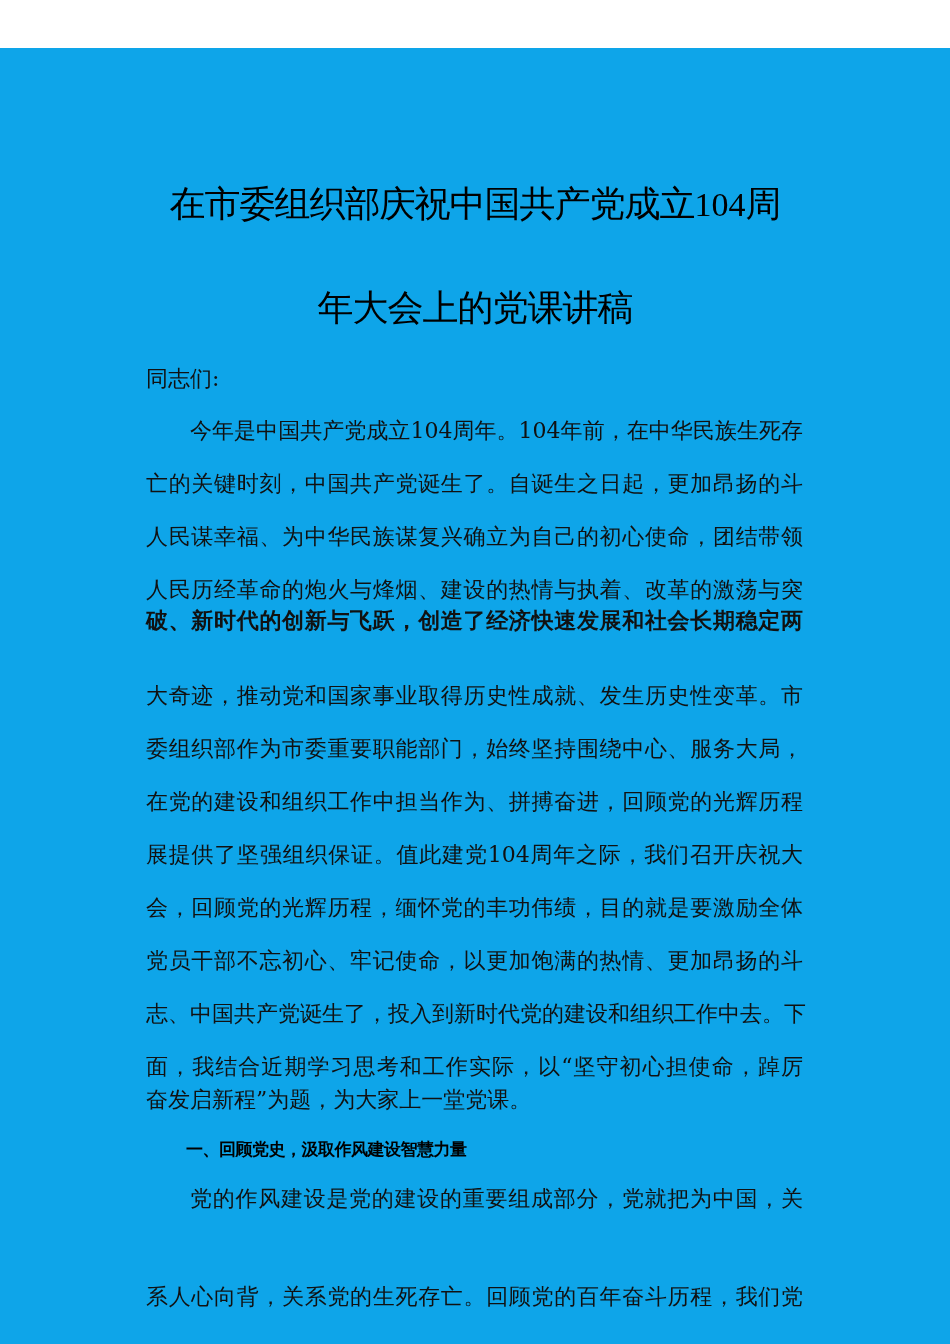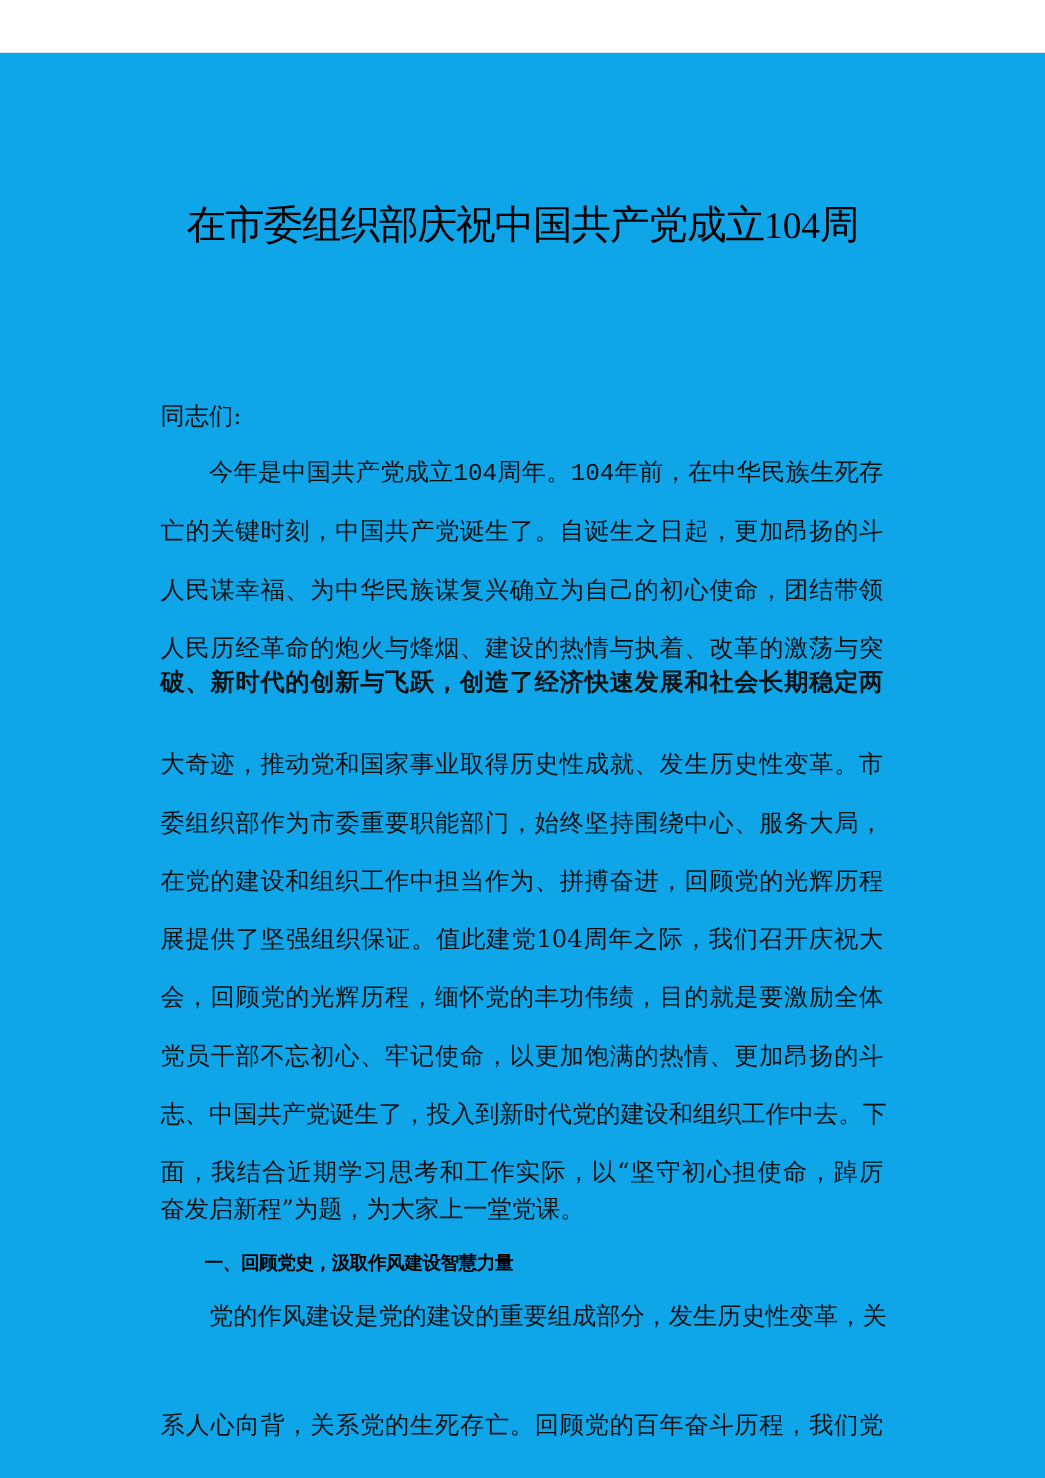--- a/index.html
+++ b/index.html
@@ -13,57 +13,58 @@
   .title .num { font-family: "Liberation Serif", "DejaVu Serif", serif; font-size: 34px; letter-spacing: 0; }
   .t1 { top: 132px; }
   .t2 { top: 236px; }
   .line {
     position: absolute; left: 146px; width: 657px; height: 30px;
     font-family: "DejaVu Serif", "Liberation Serif", serif;
     font-size: 22px; line-height: 30px; color: #111;
     text-align: justify; text-align-last: justify; white-space: nowrap;
   }
   .line.last { text-align-last: left; }
-  .line.indent { left: 190px; width: 613px; font-family: Liberation Mono, monospace; }
+  .line.indent { left: 190px; width: 613px; }
   .salutation { text-align-last: left; }
   .heading {
     position: absolute; left: 186px; top: 1086px; height: 30px;
     font-family: "DejaVu Sans", "Liberation Sans", sans-serif;
     font-weight: bold; font-size: 17px; line-height: 30px; color: #000; white-space: nowrap;
     letter-spacing: -0.5px;
   }
 </style>
 </head>
 <body>
 
 <div class="page">
 
   <div class="title t1">
     <span>在市委组织部庆祝中国共产党成立</span><span class="num">104</span><span>周</span>
   </div>
+  <div class="title t2">年大会上的党课讲稿</div>
 
   <div class="line salutation" style="top:316px;">同志们:</div>
 
   <div>
     <div class="line indent" style="top:368px;">今年是中国共产党成立104周年。104年前，在中华民族生死存</div>
     <div class="line" style="top:421px;">亡的关键时刻，中国共产党诞生了。自诞生之日起，更加昂扬的斗</div>
-    <div class="line" style="top:474px;font-family:Liberation Serif, serif;">人民谋幸福、为中华民族谋复兴确立为自己的初心使命，团结带领</div>
+    <div class="line" style="top:474px;">人民谋幸福、为中华民族谋复兴确立为自己的初心使命，团结带领</div>
     <div class="line" style="top:527px;">人民历经革命的炮火与烽烟、建设的热情与执着、改革的激荡与突</div>
     <div class="line" style="top:557px;font-weight:bold;">破、新时代的创新与飞跃，创造了经济快速发展和社会长期稳定两</div>
     <div class="line" style="top:633px;">大奇迹，推动党和国家事业取得历史性成就、发生历史性变革。市</div>
     <div class="line" style="top:686px;">委组织部作为市委重要职能部门，始终坚持围绕中心、服务大局，</div>
     <div class="line" style="top:739px;">在党的建设和组织工作中担当作为、拼搏奋进，回顾党的光辉历程</div>
     <div class="line" style="top:792px;">展提供了坚强组织保证。值此建党104周年之际，我们召开庆祝大</div>
     <div class="line" style="top:845px;">会，回顾党的光辉历程，缅怀党的丰功伟绩，目的就是要激励全体</div>
     <div class="line" style="top:898px;">党员干部不忘初心、牢记使命，以更加饱满的热情、更加昂扬的斗</div>
     <div class="line" style="top:951px;">志、中国共产党诞生了，投入到新时代党的建设和组织工作中去。下</div>
     <div class="line" style="top:1004px;">面，我结合近期学习思考和工作实际，以“坚守初心担使命，踔厉</div>
     <div class="line last" style="top:1034px;top:1037px;">奋发启新程”为题，为大家上一堂党课。</div>
   </div>
 
   <div class="heading">一、回顾党史，汲取作风建设智慧力量</div>
 
   <div>
-    <div class="line indent" style="top:1136px;">党的作风建设是党的建设的重要组成部分，发生历史性变革，关</div>
+    <div class="line indent" style="top:1136px;">党的作风建设是党的建设的重要组成部分，党就把为中国，关</div>
     <div class="line" style="top:1234px;">系人心向背，关系党的生死存亡。回顾党的百年奋斗历程，我们党</div>
   </div>
 
 </div>
 
 </body></html>

